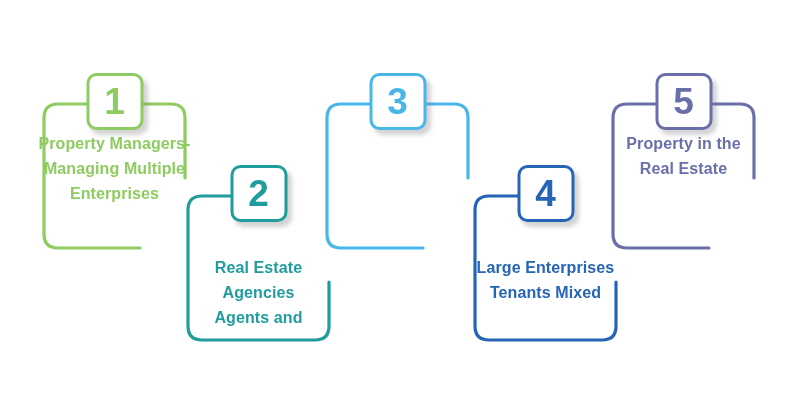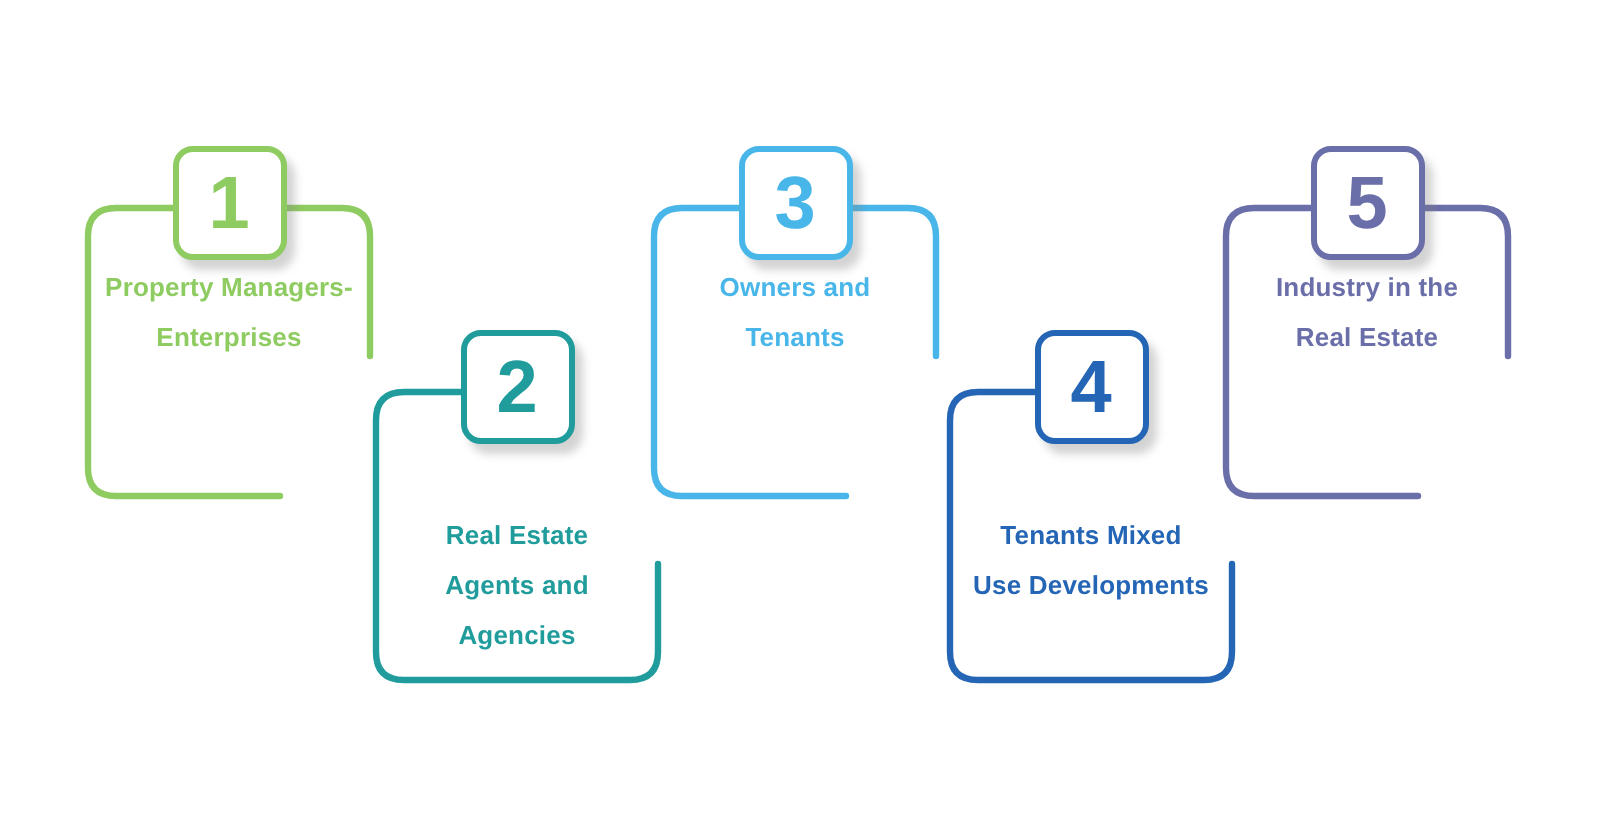--- a/index.html
+++ b/index.html
@@ -62,21 +62,21 @@
     font-size: 37px;
     font-weight: 700;
     line-height: 1;
     color: var(--c);
   }
   .label {
     position: absolute;
     left: -11px;
     width: 167px;
     text-align: center;
-    font-size: 13px;
+    font-size: 16px;
     font-weight: 600;
     line-height: 25px;
     letter-spacing: 0.1px;
     color: var(--c);
     z-index: 1;
   }
   .unit-odd  .label { top: 58px; }
   .unit-even .label { top: 90px; }
 </style>
 </head>
@@ -86,70 +86,67 @@
 
   <div class="unit unit-odd u1" style="--c: #8ECB60;">
     <svg class="outline" viewBox="0 0 145 148">
       <path d="M45 2 H16 Q2 2 2 16 V132 Q2 146 16 146 H98 M100 2 H129 Q143 2 143 16 V76"></path>
     </svg>
     <div class="badge">
       <span>1</span>
     </div>
     <div class="label">
       <div>Property Managers-</div>
+      <div>Managing Multiple</div>
       <div>Enterprises</div>
     </div>
   </div>
 
   <div class="unit unit-even u2" style="--c: #1F9C9B;">
     <svg class="outline" viewBox="0 0 145 148">
       <path d="M45 2 H16 Q2 2 2 16 V132 Q2 146 16 146 H129 Q143 146 143 132 V88"></path>
     </svg>
     <div class="badge">
       <span>2</span>
     </div>
     <div class="label">
       <div>Real Estate</div>
+      <div>Agencies</div>
       <div>Agents and</div>
-      <div>Agencies</div>
     </div>
   </div>
 
   <div class="unit unit-odd u3" style="--c: #49B6E9;">
     <svg class="outline" viewBox="0 0 145 148">
       <path d="M45 2 H16 Q2 2 2 16 V132 Q2 146 16 146 H98 M100 2 H129 Q143 2 143 16 V76"></path>
     </svg>
     <div class="badge">
       <span>3</span>
-    </div>
-    <div class="label">
-      <div>Owners and</div>
-      <div>Tenants</div>
     </div>
   </div>
 
   <div class="unit unit-even u4" style="--c: #2565B5;">
     <svg class="outline" viewBox="0 0 145 148">
       <path d="M45 2 H16 Q2 2 2 16 V132 Q2 146 16 146 H129 Q143 146 143 132 V88"></path>
     </svg>
     <div class="badge">
       <span>4</span>
     </div>
     <div class="label">
+      <div>Large Enterprises</div>
       <div>Tenants Mixed</div>
-      <div>Use Developments</div>
     </div>
   </div>
 
   <div class="unit unit-odd u5" style="--c: #6A6EA9;">
     <svg class="outline" viewBox="0 0 145 148">
       <path d="M45 2 H16 Q2 2 2 16 V132 Q2 146 16 146 H98 M100 2 H129 Q143 2 143 16 V76"></path>
     </svg>
     <div class="badge">
       <span>5</span>
     </div>
     <div class="label">
-      <div>Industry in the</div>
+      <div>Property in the</div>
       <div>Real Estate</div>
     </div>
   </div>
 
 </div>
 
 </body></html>

